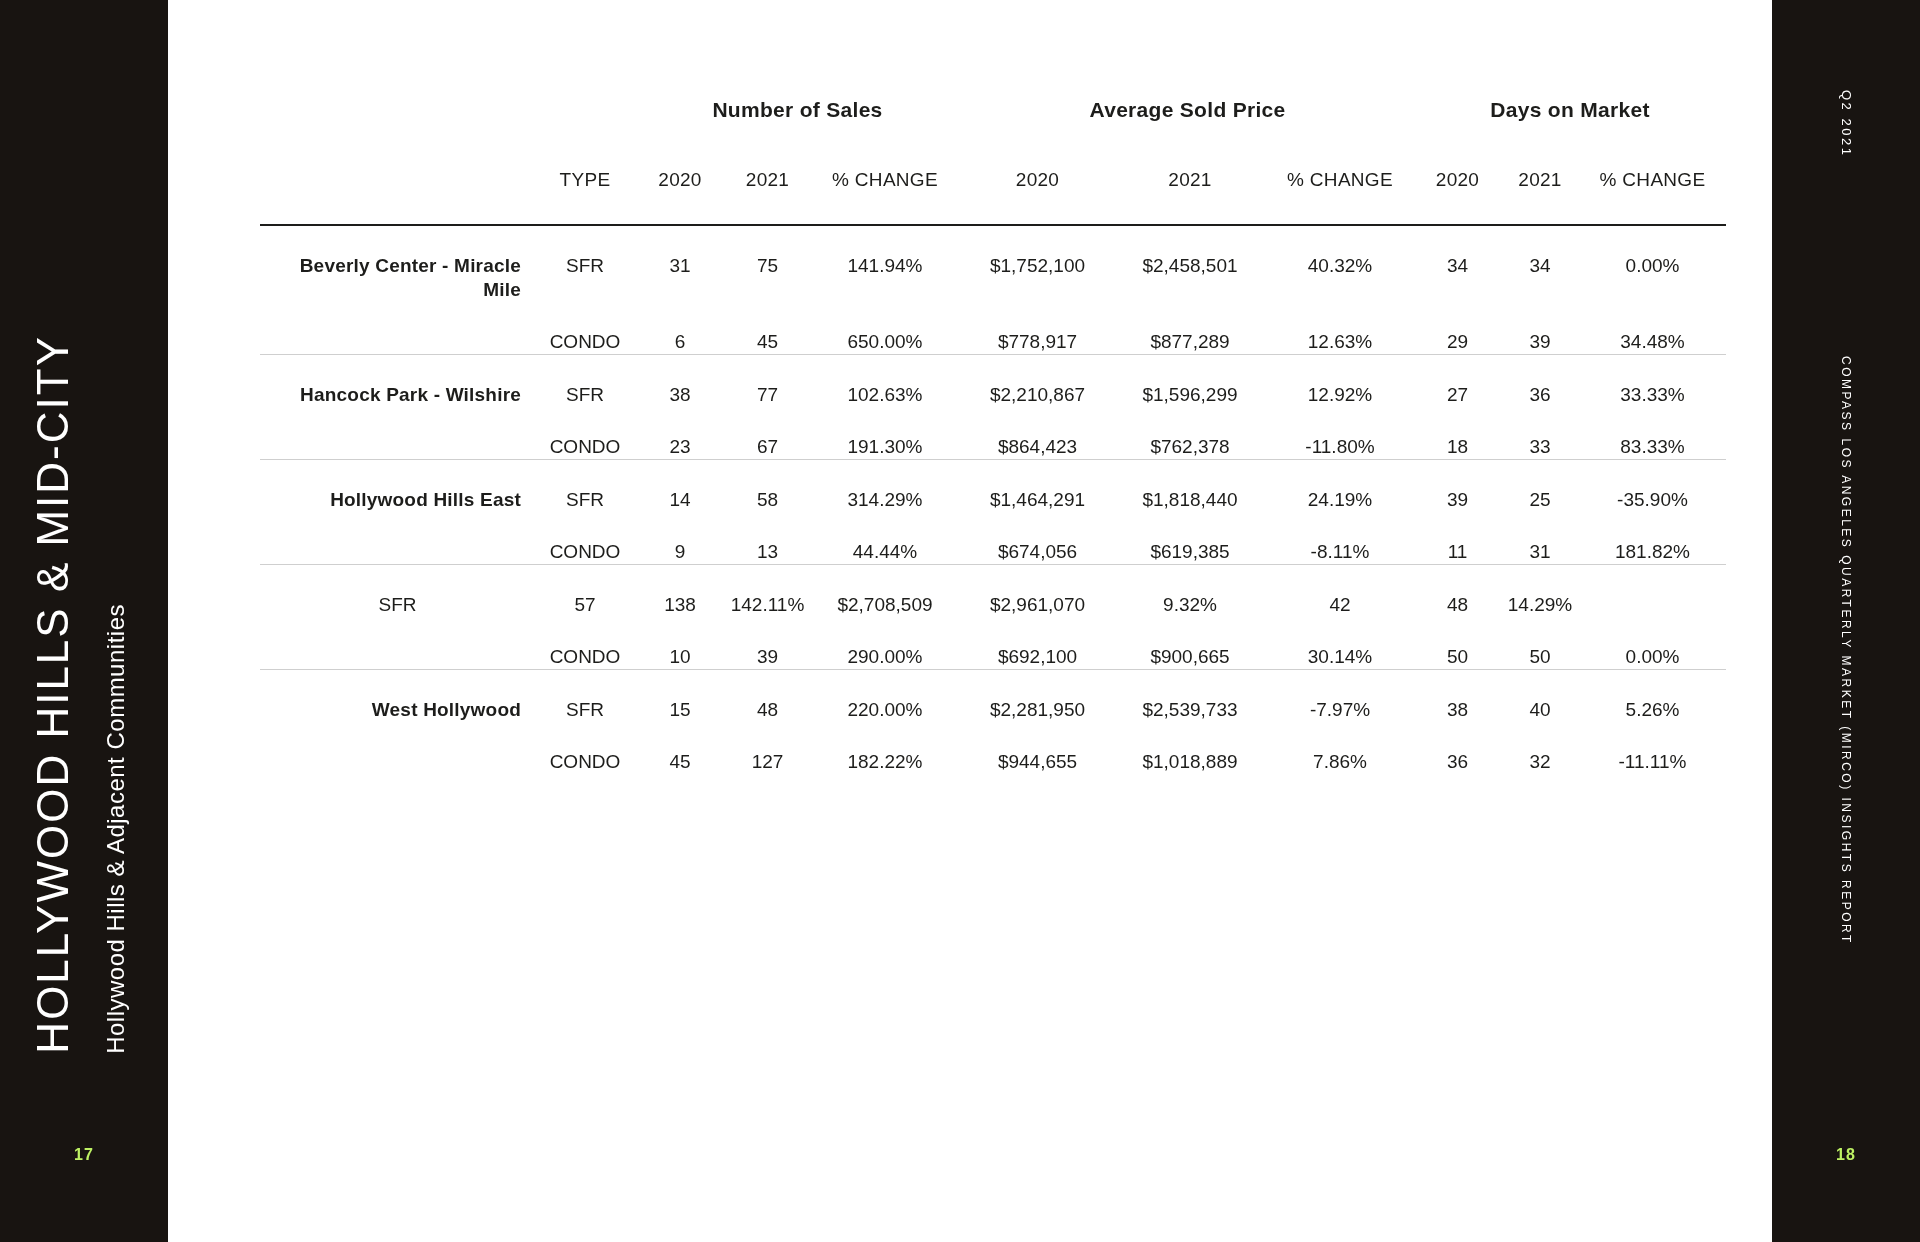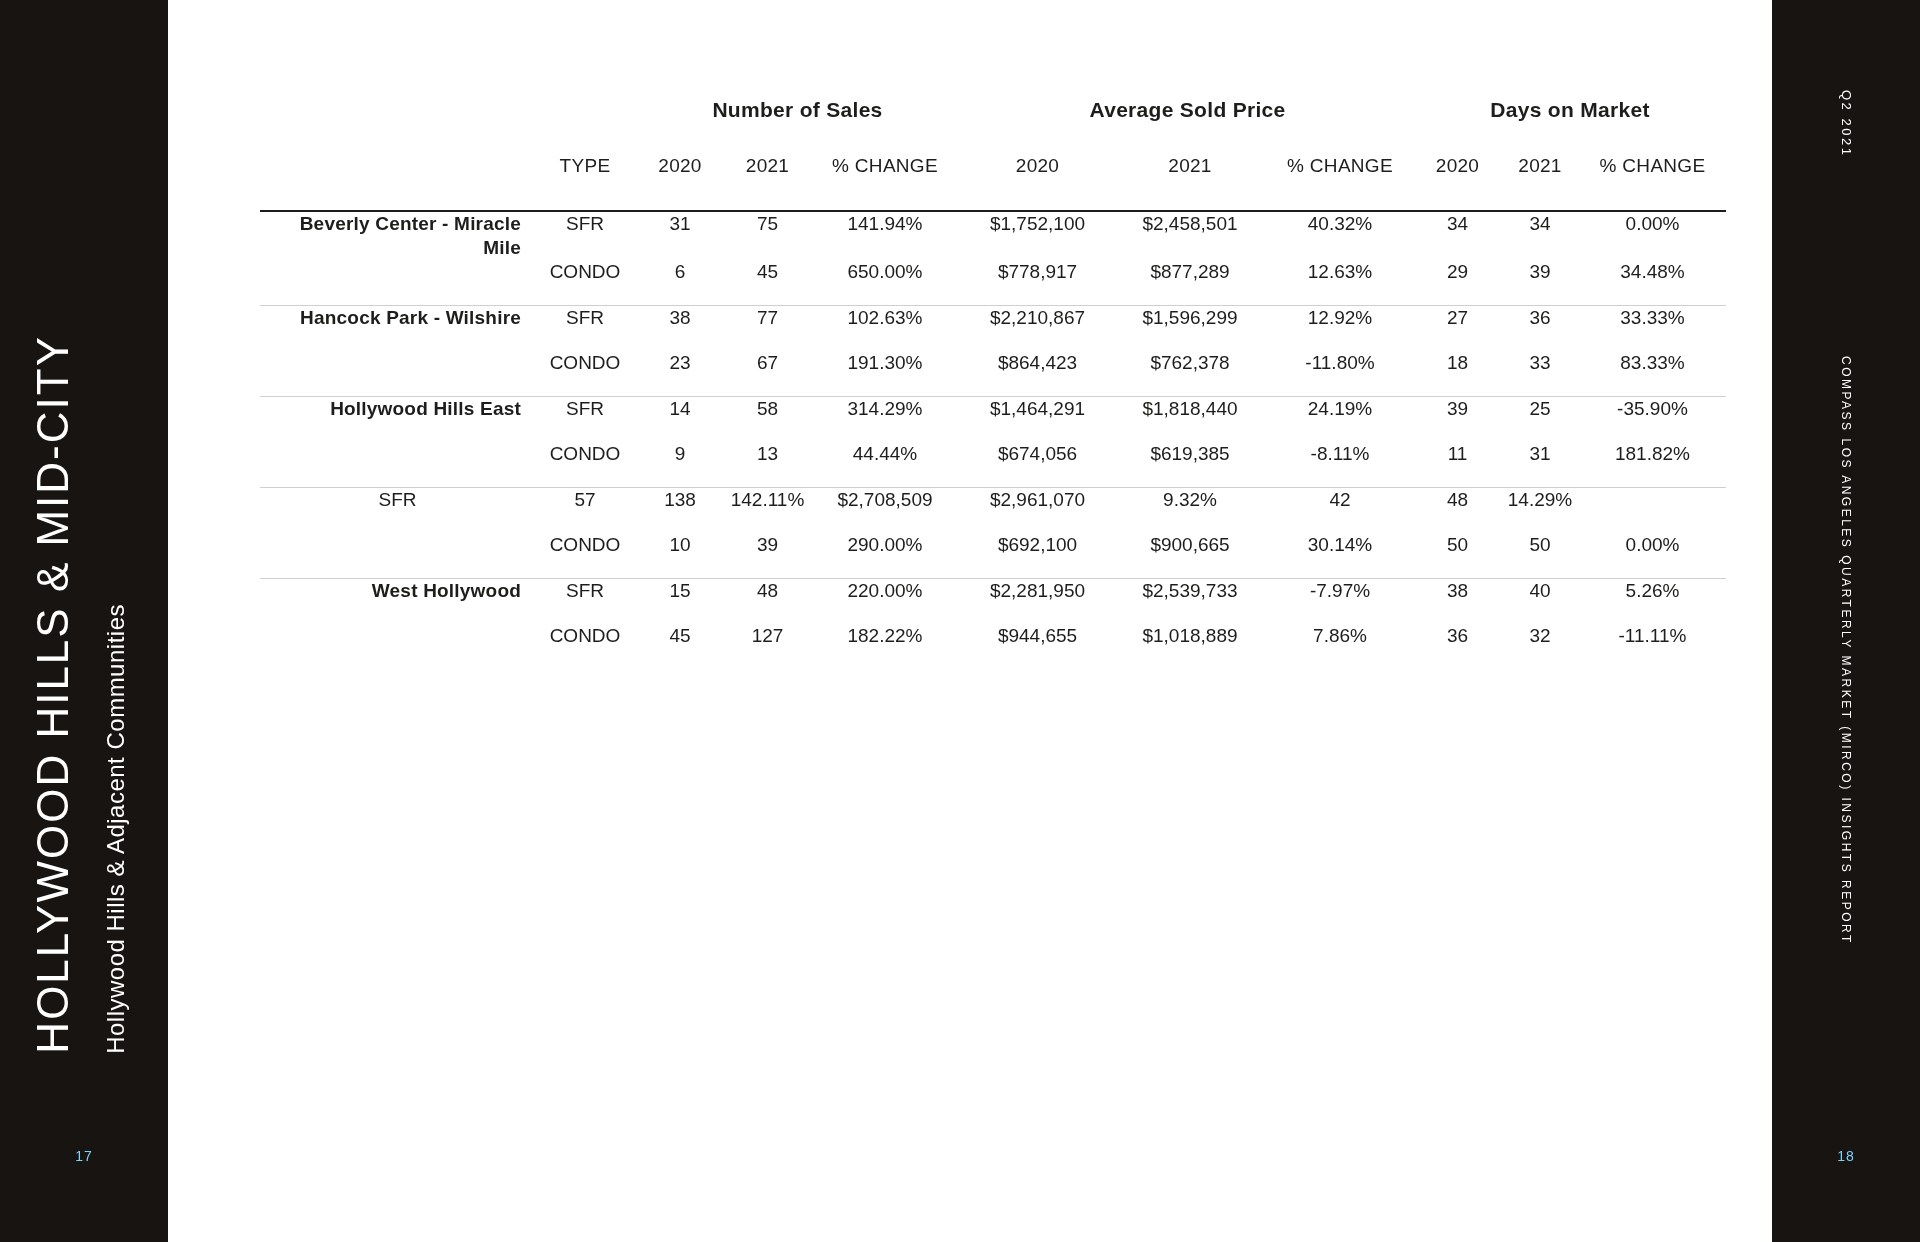--- a/index.html
+++ b/index.html
@@ -26,57 +26,57 @@
     color:#ffffff; font-size:44px; font-weight:400; letter-spacing:2px;
     white-space:nowrap;
   }
   .side-subtitle {
     position:absolute; bottom:188px; left:102px;
     color:#ffffff; font-size:24px; font-weight:400; letter-spacing:0.5px;
     white-space:nowrap;
   }
   .page-num {
     position:absolute; bottom:78px; left:0; width:100%;
-    text-align:center; color:#7dd3fc; font-size:14px; letter-spacing:1px;
+    text-align:center; color:#bef264; font-size:16px; letter-spacing:1px;font-weight:bold;
   }
   .edition {
     position:absolute; top:90px; left:50%; transform:translateX(-50%);
     color:#ffffff; font-size:13px; letter-spacing:2.5px; white-space:nowrap;
   }
   .report-name {
     position:absolute; top:356px; left:50%; transform:translateX(-50%);
     color:#ffffff; font-size:12px; letter-spacing:2.5px; white-space:nowrap;
   }
 
   
   .table {
     position:absolute; left:260px; top:96px; width:1466px;
     --cols: 275px 100px 90px 85px 150px 155px 150px 150px 85px 80px 145px;
   }
   .grid-row { display:grid; grid-template-columns:var(--cols); }
 
-  .section-headers { margin-bottom:30px; }
+  .section-headers { margin-bottom:44px; }
   .section-header {
     text-align:center; font-weight:700; font-size:21px; line-height:28px;
     letter-spacing:0.3px;
   }
   .sh-sales { grid-column:3 / span 3; }
   .sh-price { grid-column:6 / span 3; }
   .sh-dom   { grid-column:9 / span 3; }
 
   .col-headers {
     padding-bottom:32px;
     border-bottom:2px solid var(--text, #1d1d1b);
     font-size:19px; line-height:24px;
   }
   .col-h { text-align:center; letter-spacing:0.3px; }
 
   .tgroup + .tgroup { border-top:1px solid var(--separator, #cfcfcf); }
 
-  .trow { min-height:45px; padding-top:0; font-size:19px; }
+  .trow { min-height:45px; padding-top:28px; font-size:19px; }
   .cell { text-align:center; line-height:24px; }
   .cell-neigh {
     text-align:right; font-weight:700; padding-right:14px; letter-spacing:0.2px;
   }
 </style>
 </head>
 <body>
 
 <div class="bar bar-left">
   <div class="side-title v-up">HOLLYWOOD HILLS &amp; MID-CITY</div>

